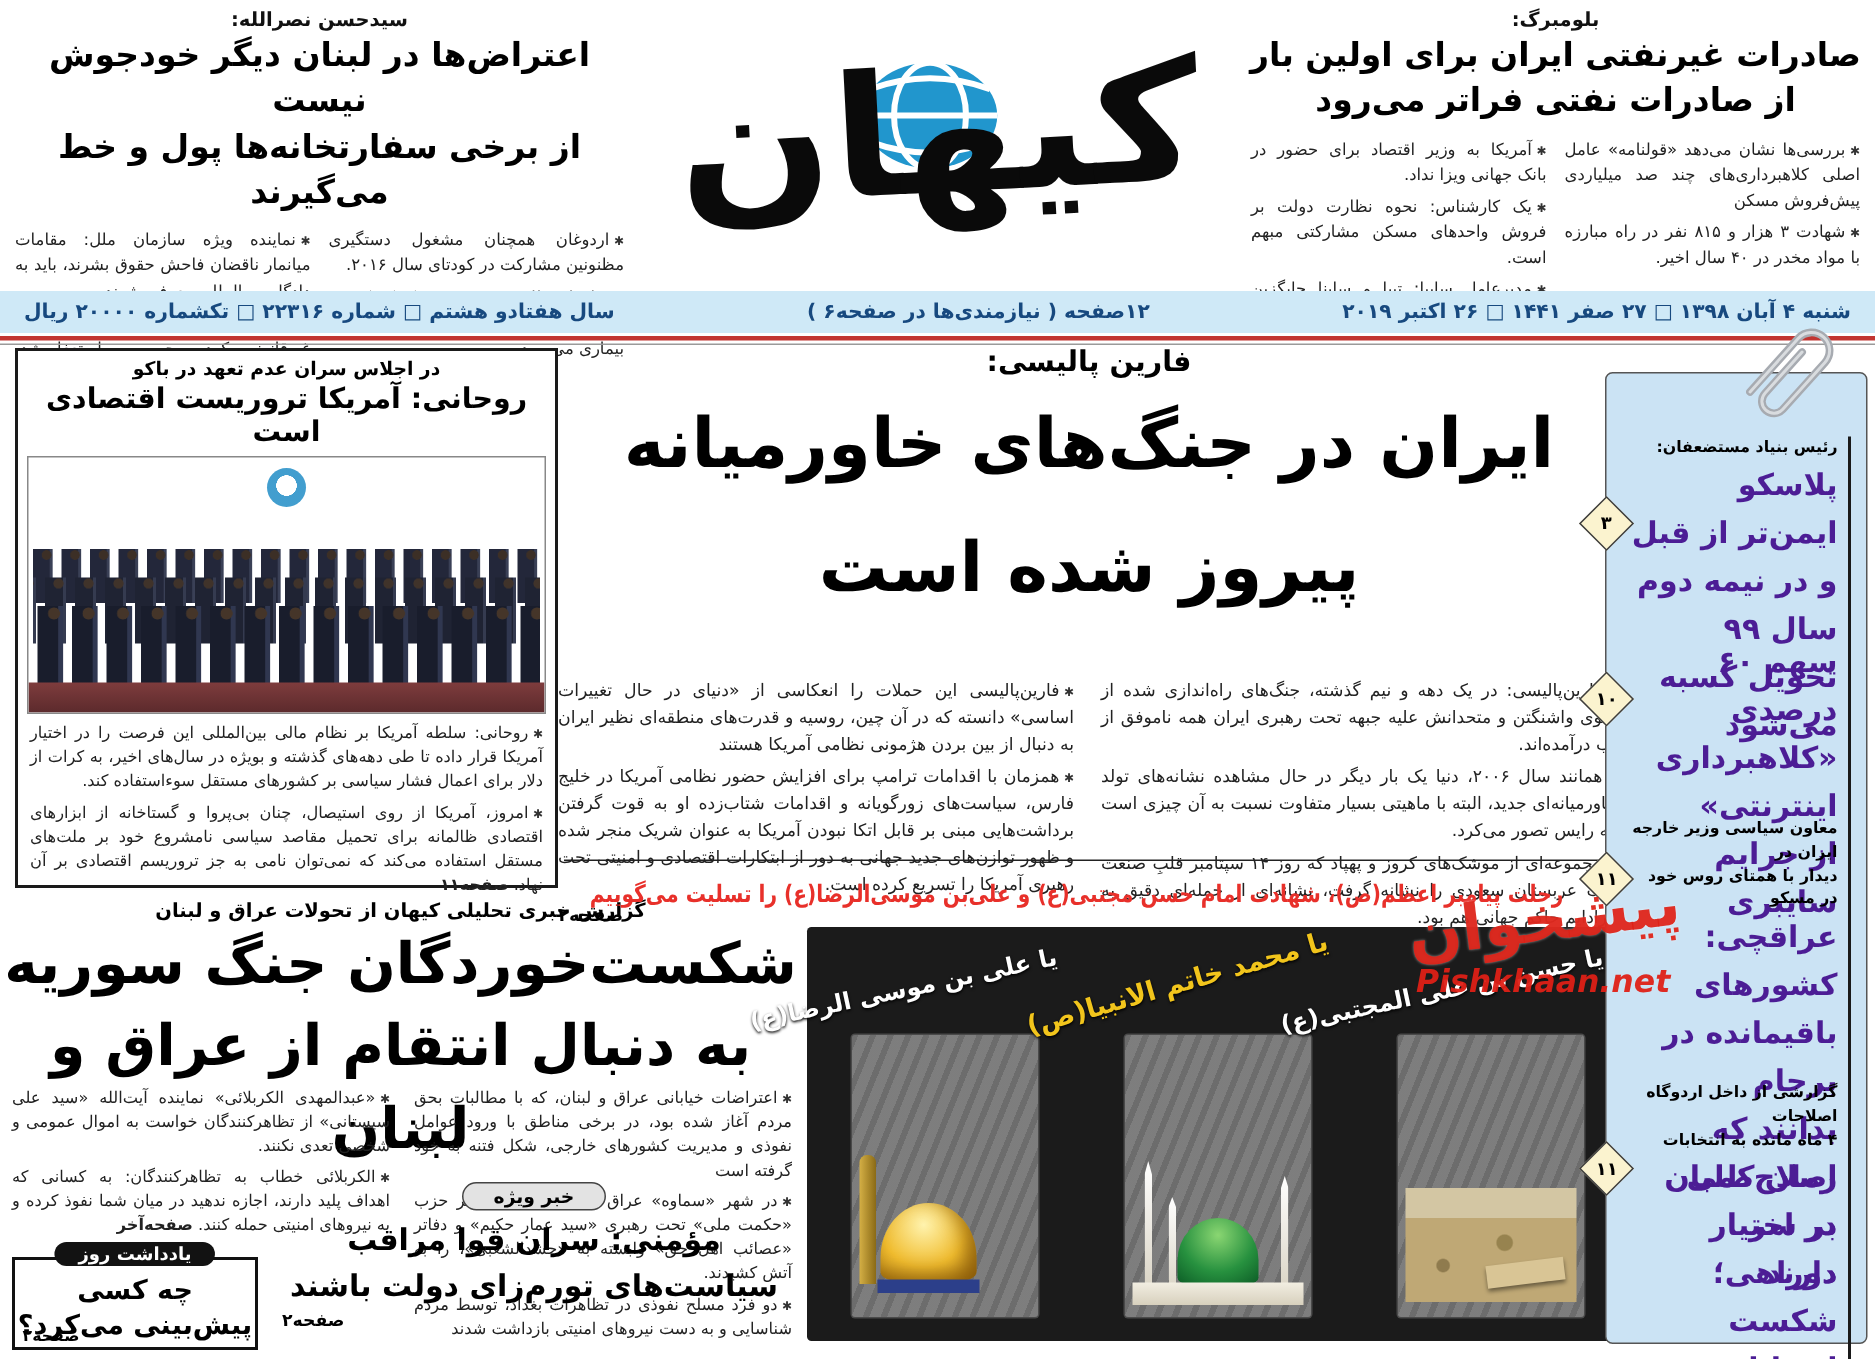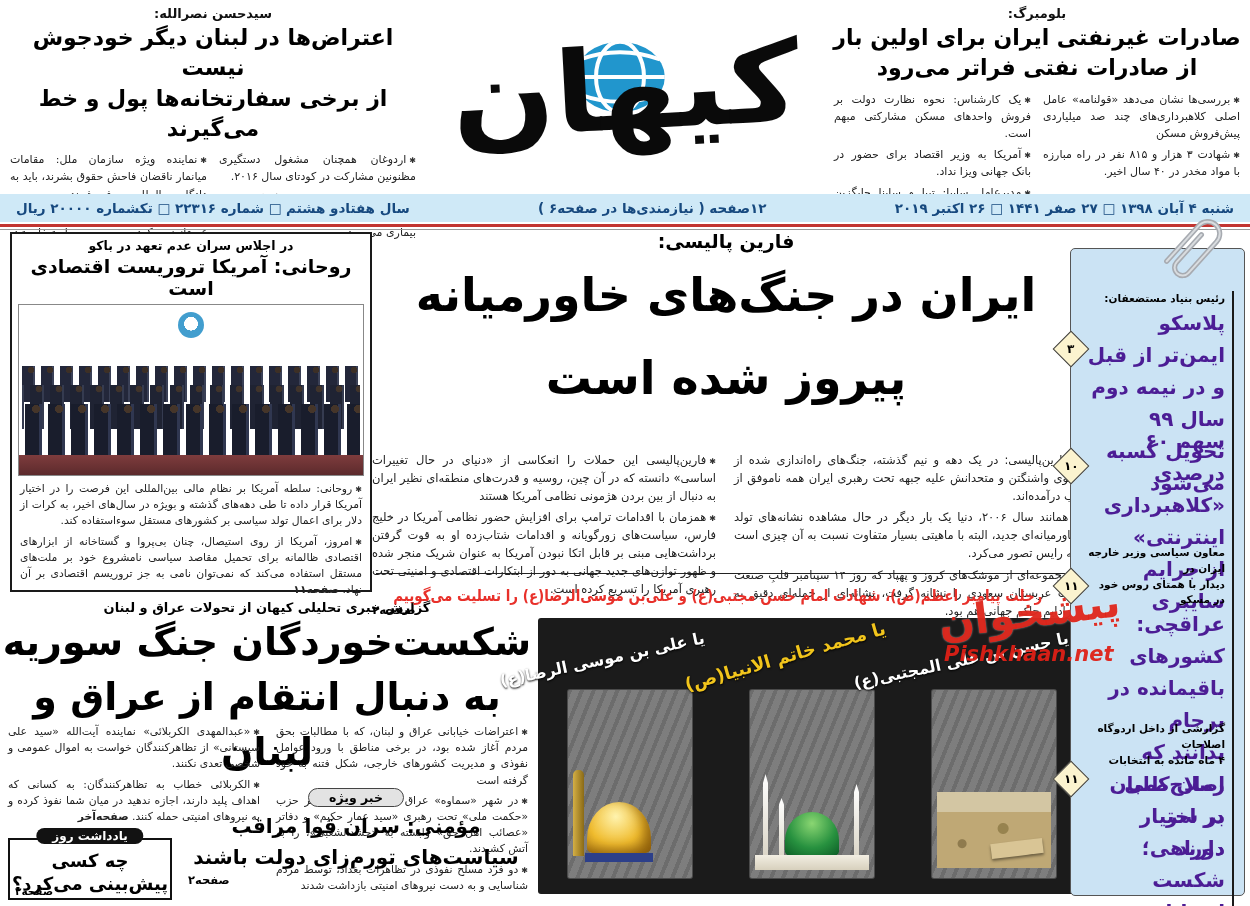--- a/index.html
+++ b/index.html
@@ -143,22 +143,22 @@
   <section class="mast mast-r">
     <div class="kick">بلومبرگ:</div>
     <h2 class="mast-hl pre">صادرات غیرنفتی ایران برای اولین بار
 از صادرات نفتی فراتر می‌رود</h2>
     <div class="cols">
       <div class="col">
         <p class="blt"><span class="mk">✱</span><span>بررسی‌ها نشان می‌دهد «قولنامه» عامل اصلی کلاهبرداری‌های چند صد میلیاردی پیش‌فروش مسکن</span></p>
         <p class="blt"><span class="mk">✱</span><span>شهادت ۳ هزار و ۸۱۵ نفر در راه مبارزه با مواد مخدر در ۴۰ سال اخیر.</span></p>
       </div>
       <div class="col">
+        <p class="blt"><span class="mk">✱</span><span>آمریکا به وزیر اقتصاد برای حضور در بانک جهانی ویزا نداد.</span></p>
         <p class="blt"><span class="mk">✱</span><span>یک کارشناس: نحوه نظارت دولت بر فروش واحدهای مسکن مشارکتی مبهم است.</span></p>
-        <p class="blt"><span class="mk">✱</span><span>آمریکا به وزیر اقتصاد برای حضور در بانک جهانی ویزا نداد.</span></p>
         <p class="blt"><span class="mk">✱</span><span>مدیرعامل سایپا: تیبا و ساینا جایگزین پراید می‌شوند.</span> <span class="pref">صفحات۴و۱۰</span></p>
       </div>
     </div>
   </section>
 
   <section class="mast mast-l">
     <div class="kick">سیدحسن نصرالله:</div>
     <h2 class="mast-hl pre">اعتراض‌ها در لبنان دیگر خودجوش نیست
 از برخی سفارتخانه‌ها پول و خط می‌گیرند</h2>
     <div class="cols">
@@ -218,21 +218,21 @@
     <div class="rh-cap">در اجلاس سران عدم تعهد در باکو</div>
     <div class="rh-hl">روحانی: آمریکا تروریست اقتصادی است</div>
     <div class="photo">
       <div class="ph-logo"></div>
       <div class="prow r1"></div>
       <div class="prow r2"></div>
       <div class="prow r3"></div>
       <div class="carpet"></div>
     </div>
     <div class="rh-bullets">
-      <p class="blt"><span class="mk">✱</span><span>روحانی: سلطه آمریکا بر نظام مالی بین‌المللی این فرصت را در اختیار آمریکا قرار داده تا طی دهه‌های گذشته و بویژه در سال‌های اخیر، به کرات از دلار برای اعمال تولد سیاسی بر کشورهای مستقل سوءاستفاده کند.</span></p>
+      <p class="blt"><span class="mk">✱</span><span>روحانی: سلطه آمریکا بر نظام مالی بین‌المللی این فرصت را در اختیار آمریکا قرار داده تا طی دهه‌های گذشته و بویژه در سال‌های اخیر، به کرات از دلار برای اعمال فشار سیاسی بر کشورهای مستقل سوءاستفاده کند.</span></p>
       <p class="blt"><span class="mk">✱</span><span>امروز، آمریکا از روی استیصال، چنان بی‌پروا و گستاخانه از ابزارهای اقتصادی ظالمانه برای تحمیل مقاصد سیاسی نامشروع خود بر ملت‌های مستقل استفاده می‌کند که نمی‌توان نامی به جز تروریسم اقتصادی بر آن نهاد.</span> <span class="pref">صفحه۱۱</span></p>
     </div>
   </section>
 
   <section class="iraq">
     <div class="iraq-kick">گزارش خبری تحلیلی کیهان از تحولات عراق و لبنان</div>
     <h2 class="iraq-hl pre">شکست‌خوردگان جنگ سوریه
 به دنبال انتقام از عراق و لبنان</h2>
   </section>
   <div class="iraq-bullets">

